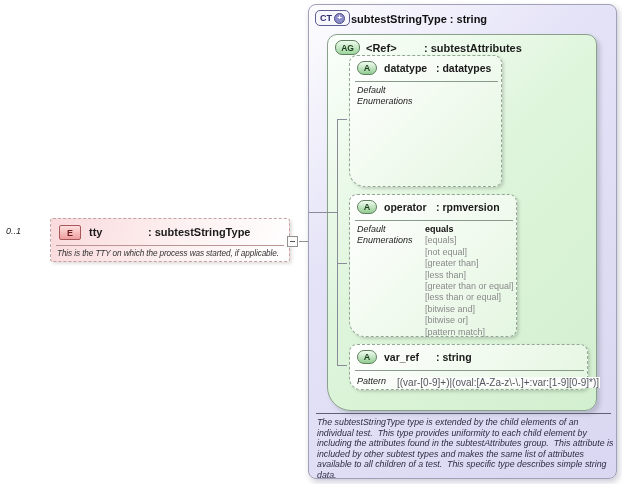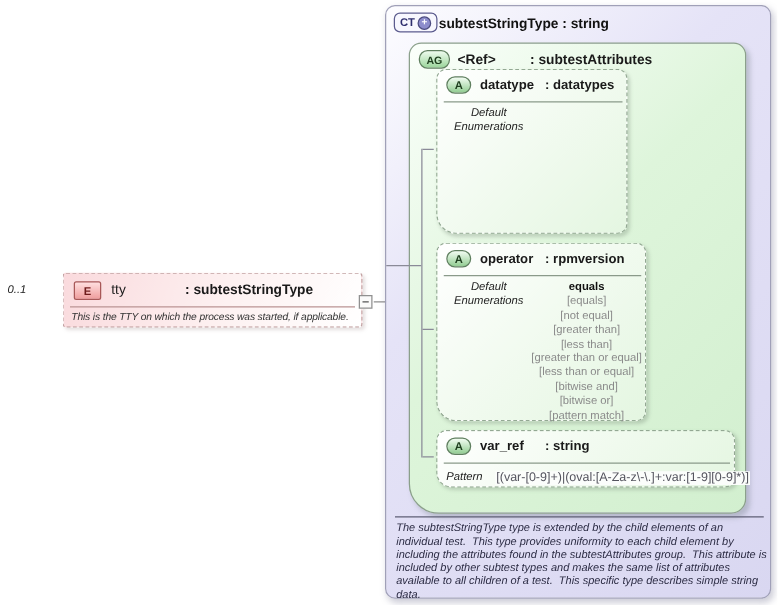--- a/index.html
+++ b/index.html
@@ -8,21 +8,21 @@
   .abs{position:absolute;box-sizing:border-box;}
 
   
   .cardinality{left:6px;top:226px;font-style:italic;font-size:9px;color:#222;}
   .el-box{left:50px;top:218px;width:240px;height:44px;border:1px dashed #c2a2a2;border-radius:3px;
           background:linear-gradient(110deg,#fadadd 0%,#fdf1f1 55%,#ffffff 100%);
           box-shadow:2px 2px 3px rgba(150,130,130,0.25);}
   .e-badge{left:8px;top:6px;width:22px;height:15px;border:1px solid #a85858;border-radius:2px;
            background:linear-gradient(180deg,#ffdfdf,#ef9e9e);color:#6f1c1c;
            display:flex;align-items:center;justify-content:center;font-weight:bold;font-size:9px;}
-  .el-name{left:38px;top:7px;font-weight:normal;font-size:11px;}
+  .el-name{left:38px;top:7px;font-weight:bold;font-size:11px;}
   .el-type{left:97px;top:7px;font-weight:bold;font-size:11px;}
   .el-sep{left:5px;top:26px;width:228px;height:1px;background:#bb9494;}
   .el-ann{left:6px;top:30px;font-style:italic;font-size:8.2px;letter-spacing:-0.1px;
           white-space:nowrap;color:#333;}
 
   .conn-box{left:287px;top:236px;width:11px;height:11px;border:1px solid #909090;background:#fafafa;}
   .conn-dash{left:2px;top:4px;width:5px;height:1px;background:#555;}
   .conn-line{left:299px;top:241px;width:10px;height:1px;background:#909090;}
 
   
@@ -53,21 +53,21 @@
             box-shadow:2px 2px 3px rgba(110,125,110,0.3);}
   .attr-datatype{left:21px;top:20px;width:153px;height:132px;border-radius:8px 8px 8px 16px;}
   .attr-operator{left:21px;top:159px;width:168px;height:143px;border-radius:8px 8px 8px 16px;}
   .attr-varref{left:21px;top:309px;width:239px;height:46px;border-radius:8px 8px 8px 12px;}
   .a-badge{left:7px;top:5px;width:20px;height:14px;border:1px solid #5f7f5f;border-radius:7px;
            background:linear-gradient(180deg,#f2fcf2,#92cd92);color:#1e3e1e;
            display:flex;align-items:center;justify-content:center;font-weight:bold;font-size:9px;}
   .attr-name{left:34px;top:6px;font-weight:bold;font-size:10.5px;}
   .attr-type{left:86px;top:6px;font-weight:bold;font-size:10.5px;}
   .attr-sep{left:5px;top:25px;height:1px;background:#8a9a8a;}
-  .attr-rows{left:7px;top:29px;display:flex;font-size:9px;line-height:11.4px;text-align:center;}
+  .attr-rows{left:7px;top:29px;display:flex;font-size:9px;line-height:11.4px;}
   .lbl-col{width:68px;font-style:italic;color:#222;}
   .val-col{color:#8a8a8a;}
   .val-default{color:#111;font-weight:bold;}
   .pat-label{left:7px;top:31px;font-style:italic;font-size:9px;color:#222;}
   .pat-value{left:46px;top:32px;font-size:10px;color:#55555f;background:#fbfdfb;
              padding:0 1px;white-space:nowrap;}
 
   
   .line{background:#8a8a98;}
 

